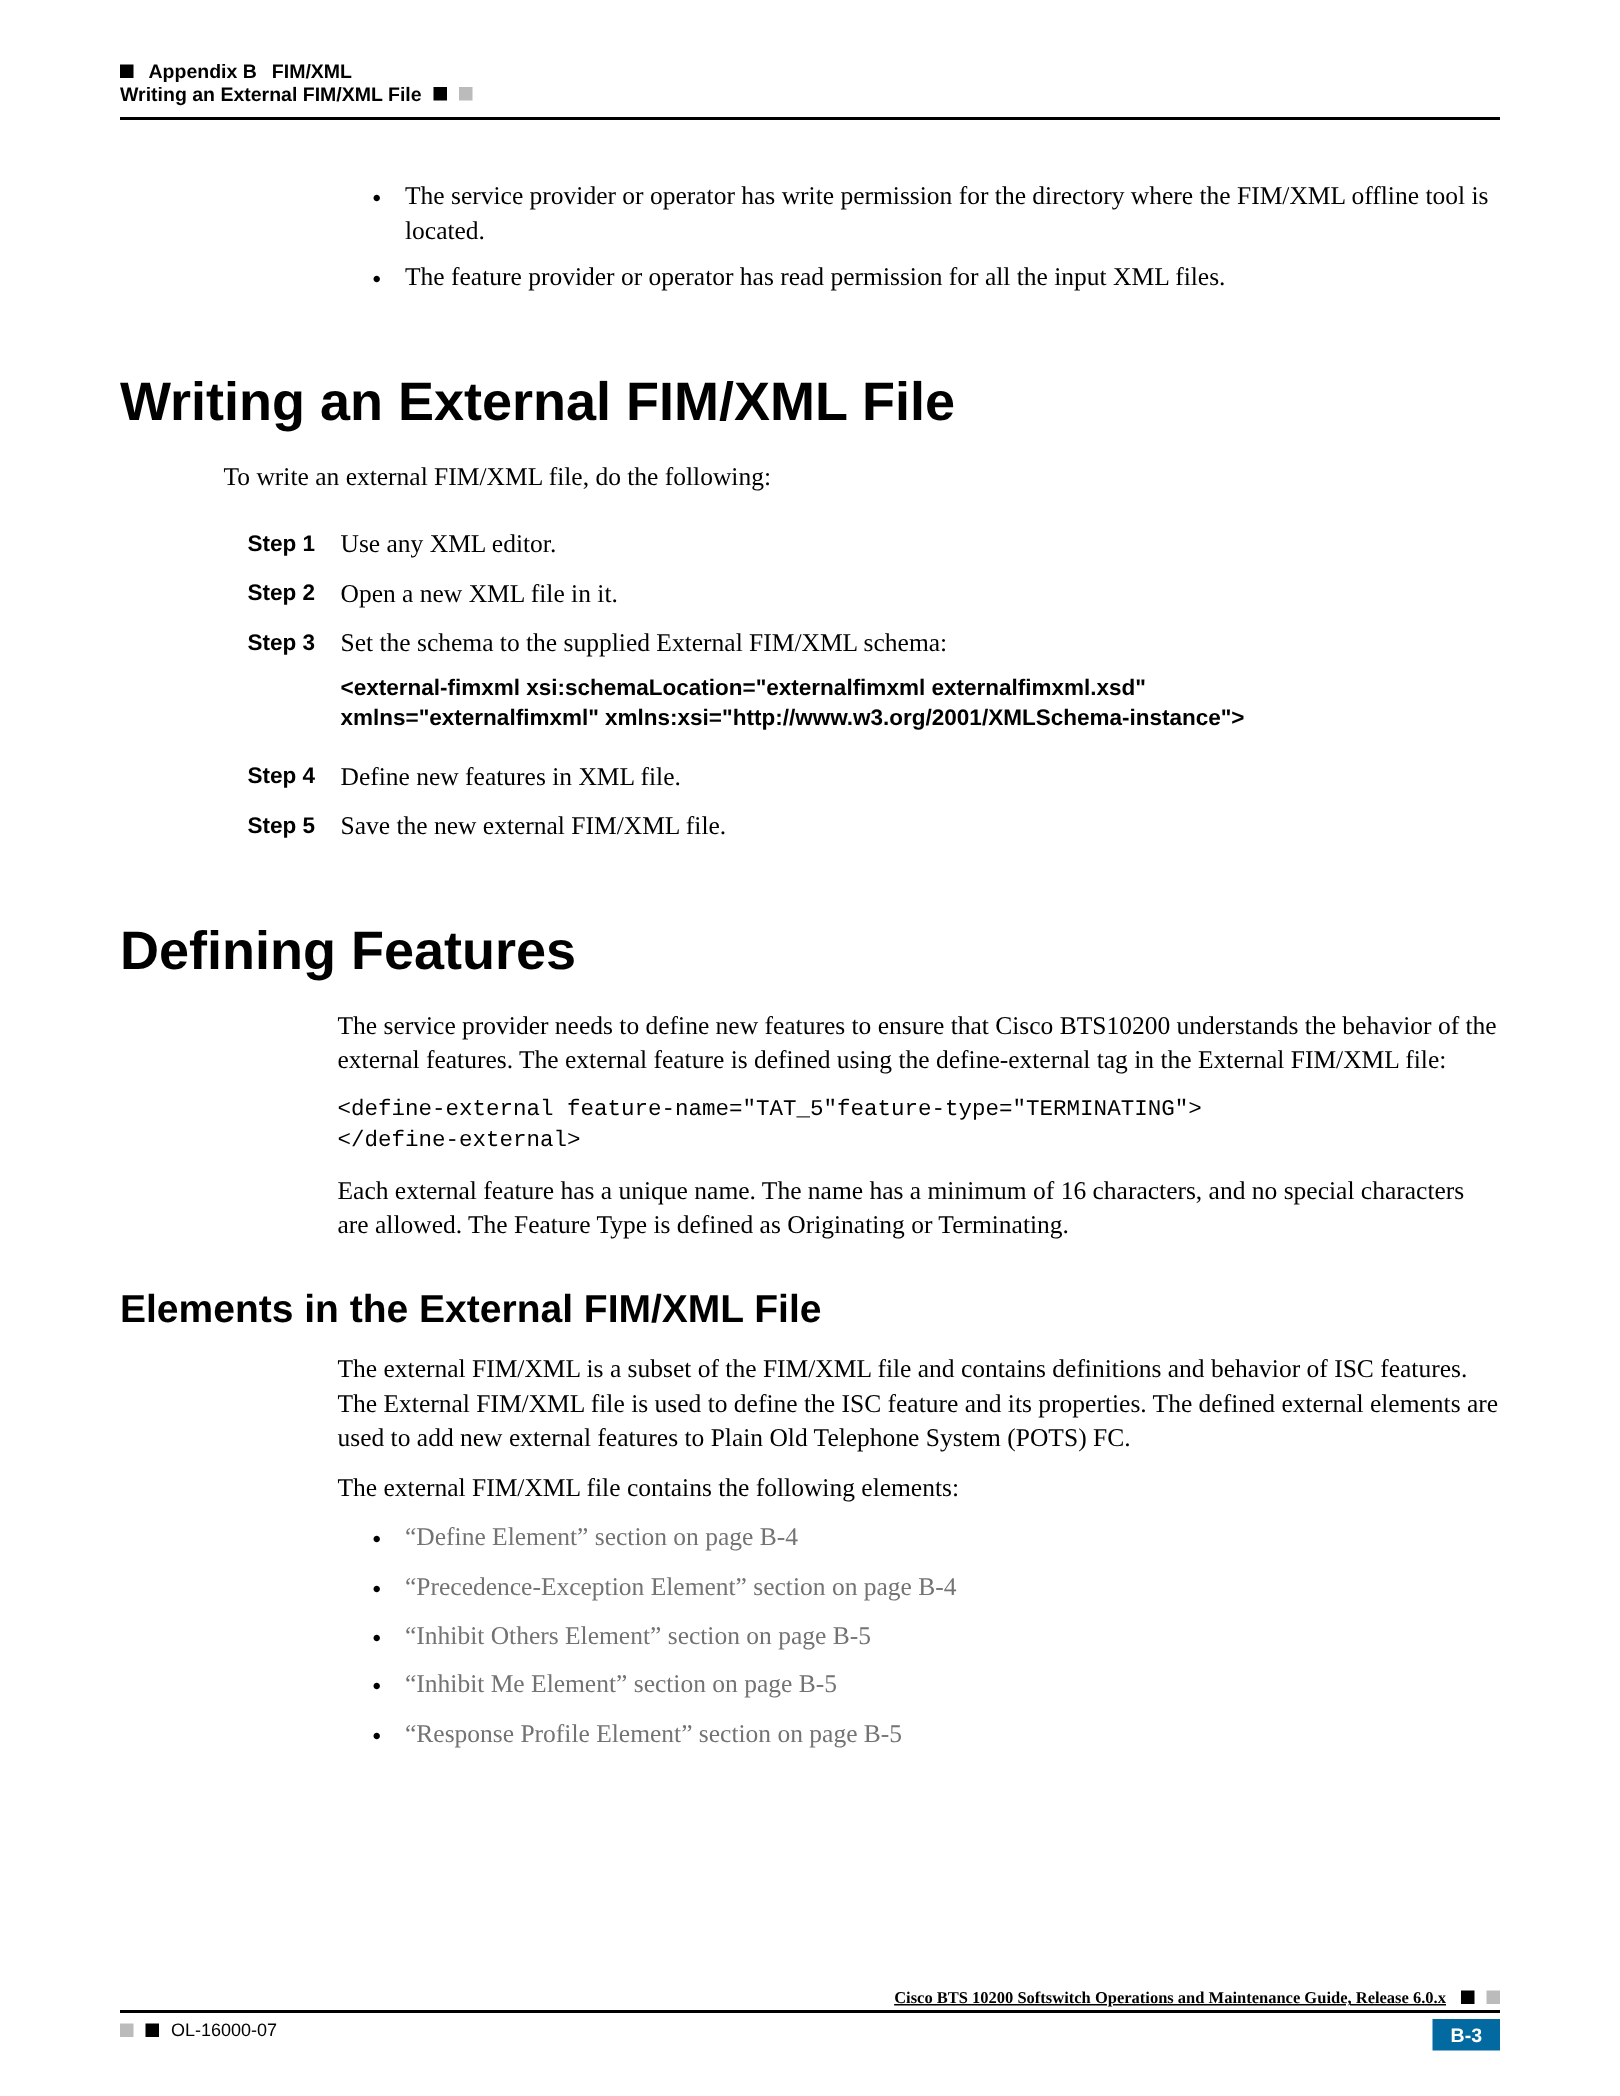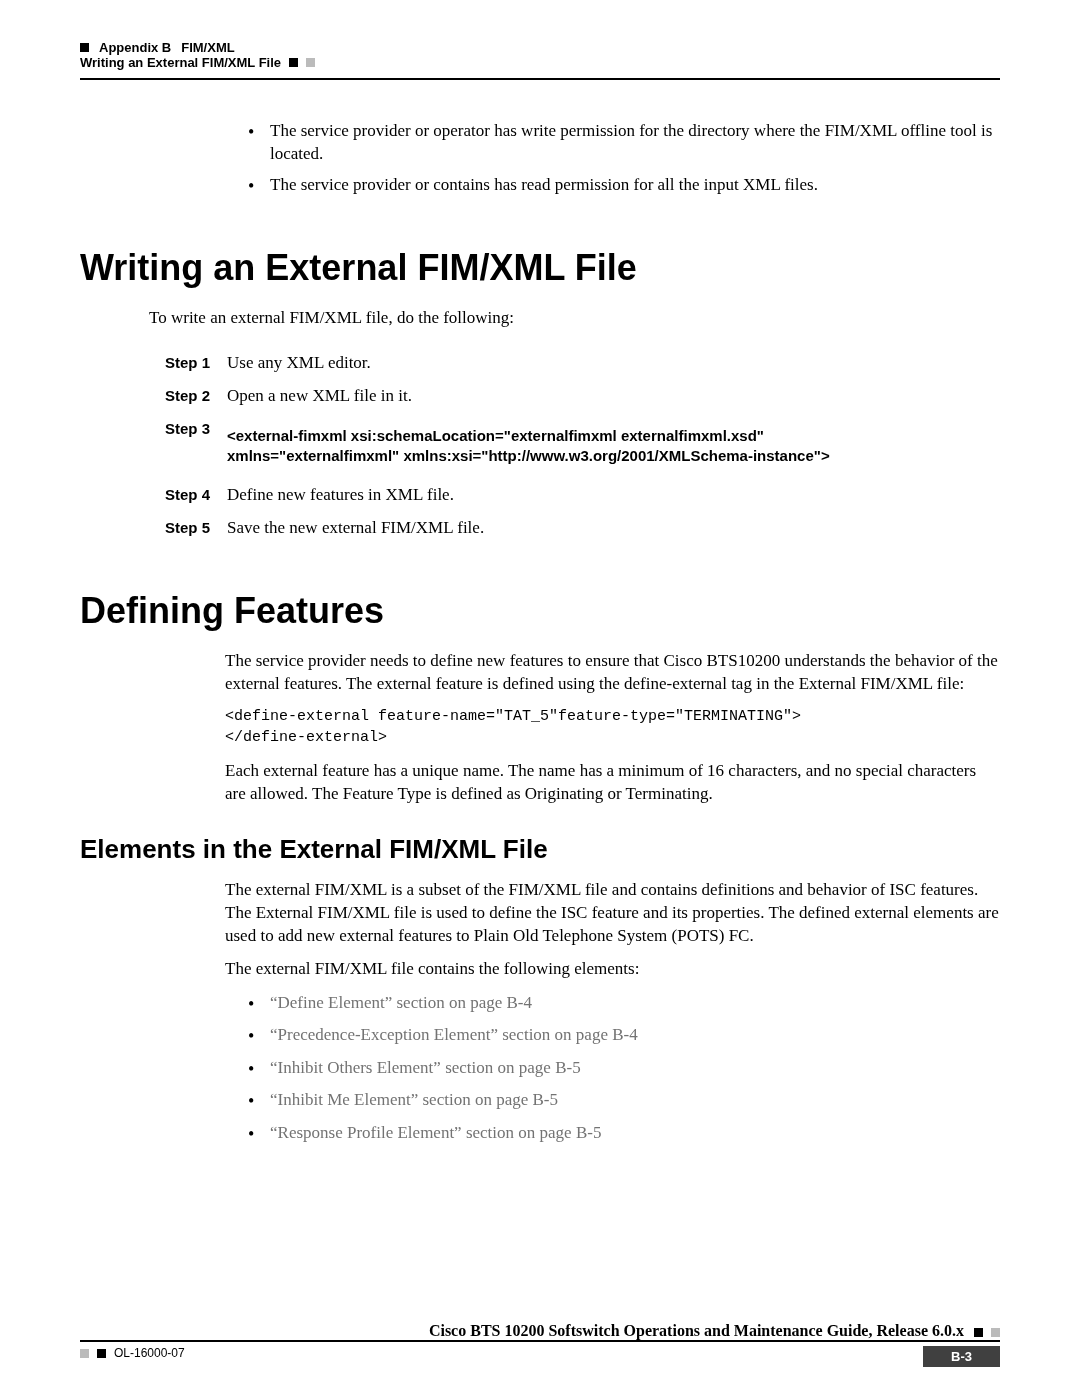--- a/index.html
+++ b/index.html
@@ -161,31 +161,32 @@
     display: flex;
     align-items: center;
     gap: 8px;
     font-size: 12px;
     font-weight: normal;
   }
   .footer-right {
     text-align: right;
   }
   .footer-guide {
-    font-size: 16px;
+    font-size: 11px;
     font-weight: bold;
     margin-bottom: 2px;
+    text-decoration: underline;
   }
   .page-badge {
     display: inline-block;
-    background: #404040;
+    background: #0369a1;
     color: #fff;
     font-weight: bold;
     font-size: 13px;
-    padding: 3px 28px;
+    padding: 3px 12px;
   }
 </style>
 </head>
 <body>
 
 <div class="page">
 
   <div class="header">
     <div class="header-left">
       <span class="sq"></span>
@@ -195,38 +196,39 @@
     <div class="header-right">
       <span>Writing an External FIM/XML File</span>
       <span class="sq"></span>
       <span class="sq light"></span>
     </div>
   </div>
   <div class="header-rule"></div>
 
   <ul class="top-bullets">
     <li>The service provider or operator has write permission for the directory where the FIM/XML offline tool is located.</li>
-    <li>The service provider or contains has read permission for all the input XML files.</li>
+    <li>The feature provider or operator has read permission for all the input XML files.</li>
   </ul>
 
   <h1 class="section">Writing an External FIM/XML File</h1>
   <div class="body-indent">To write an external FIM/XML file, do the following:</div>
 
   <div class="steps">
     <div class="step-row">
       <div class="step-label">Step 1</div>
       <div class="step-text">Use any XML editor.</div>
     </div>
     <div class="step-row">
       <div class="step-label">Step 2</div>
       <div class="step-text">Open a new XML file in it.</div>
     </div>
     <div class="step-row">
       <div class="step-label">Step 3</div>
       <div class="step-text">
+        <span>Set the schema to the supplied External FIM/XML schema:</span>
         <div class="code-block bold">&lt;external-fimxml xsi:schemaLocation="externalfimxml externalfimxml.xsd"
 xmlns="externalfimxml" xmlns:xsi="http://www.w3.org/2001/XMLSchema-instance"&gt;</div>
       </div>
     </div>
     <div class="step-row">
       <div class="step-label">Step 4</div>
       <div class="step-text">Define new features in XML file.</div>
     </div>
     <div class="step-row">
       <div class="step-label">Step 5</div>

